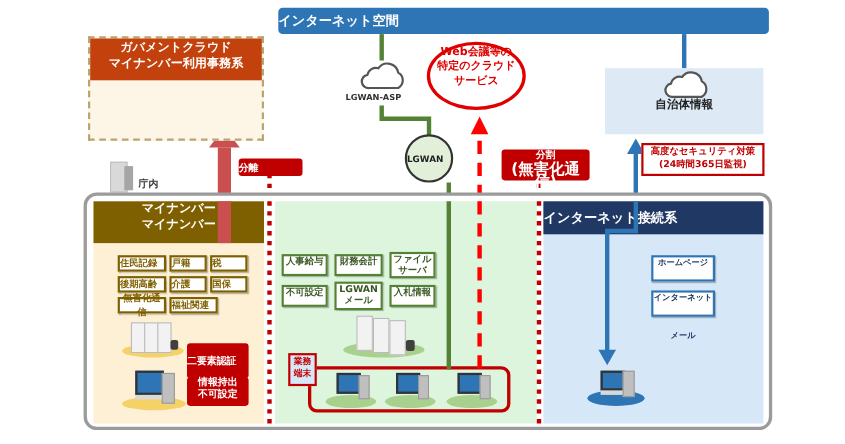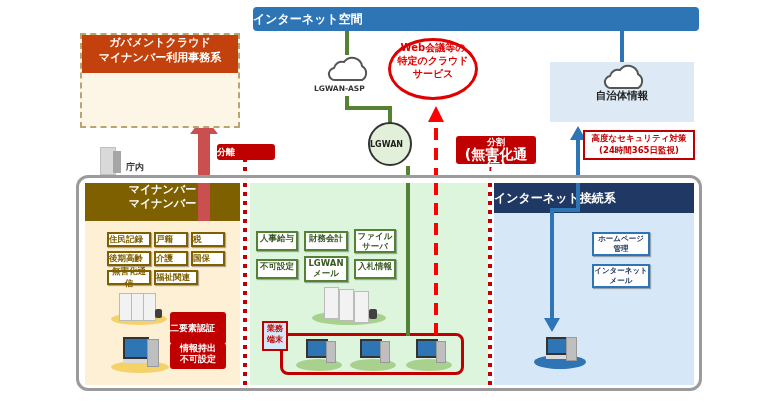--- a/index.html
+++ b/index.html
@@ -32,21 +32,21 @@
   .sec-head { left:0; top:0; width:100%; height:30px; color:#fff; font-weight:bold; }
   #mynumber-head { background:#7f6000; font-size:11px; line-height:14px; flex-direction:column; height:38px; }
   #lgwan-head { background:#385723; font-size:12px; }
   #internet-head { background:#1f3864; font-size:12px; }
 
   .mn-box { background:#fff; border:2px solid #7f6000; color:#7f6000; font-size:8.5px; font-weight:bold;
             height:15px; box-shadow:1px 1px 1px rgba(0,0,0,.3); }
   .lg-box { background:#fff; border:2px solid #548235; color:#385723; font-size:8.5px; font-weight:bold;
             box-shadow:1px 1px 1px rgba(0,0,0,.3); line-height:10px; flex-direction:column; }
   .in-box { background:#fff; border:2px solid #2e75b6; color:#1f3864; font-size:7.5px; font-weight:bold;
-            box-shadow:1px 1px 1px rgba(0,0,0,.3); line-height:10px; flex-direction:column; }
+            box-shadow:1px 1px 1px rgba(0,0,0,.3); line-height:10px; flex-direction:column;gap:24px; }
 
   .red-badge { background:#c00000; color:#fff; font-weight:bold; border-radius:3px; font-size:9px; }
   .red-label-outline { background:#fff; border:2px solid #c00000; color:#c00000; font-weight:bold;
                        border-radius:0; font-size:8.5px; line-height:12px; flex-direction:column; }
 
   
   #sec-cloud { left:550px; top:62px; width:144px; height:60px; background:#dde9f5; }
   #sec-cloud-text { left:0; top:26px; width:144px; font-size:10.5px; font-weight:bold; color:#222;
                     line-height:14px; flex-direction:column; }
 

